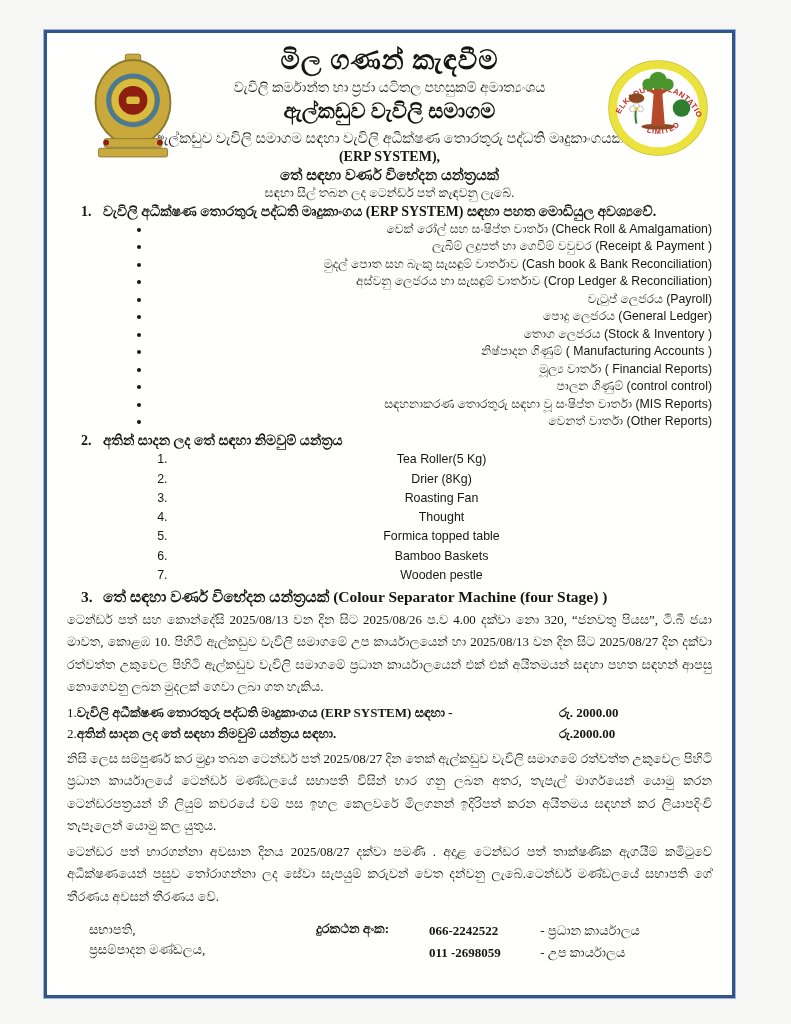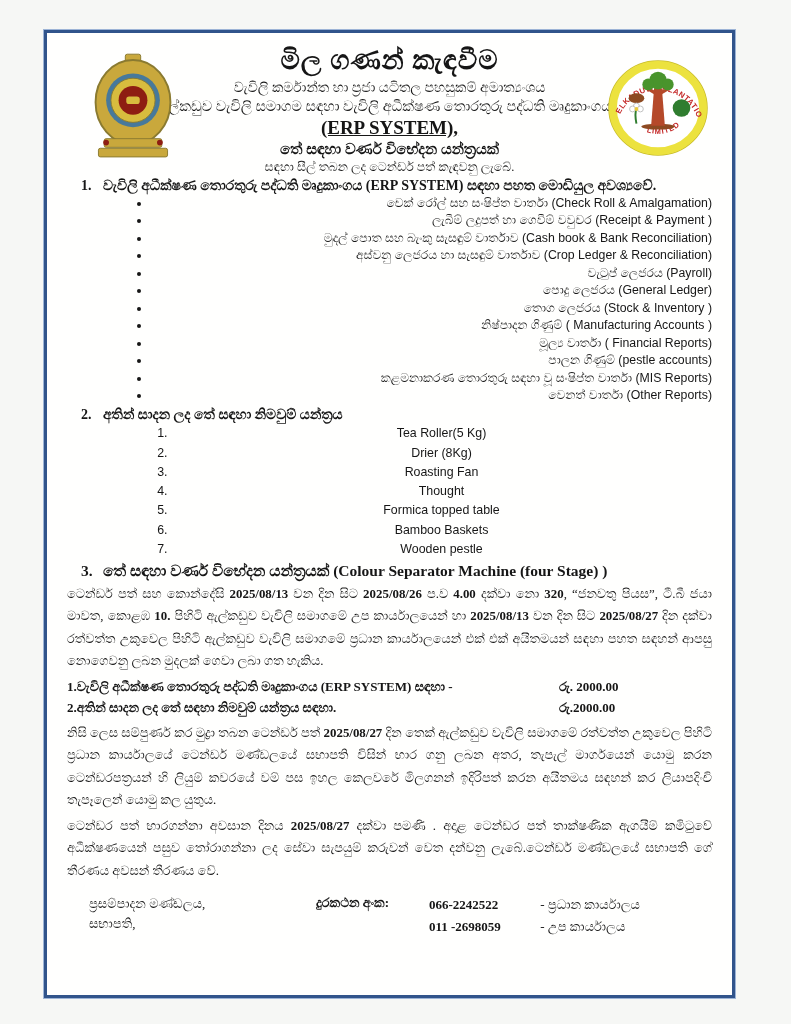--- a/index.html
+++ b/index.html
@@ -9,21 +9,21 @@
          background:#fffffe;border:3px solid #31548b;outline:1px solid #9db4d6;
          box-sizing:border-box;padding:10px 20px 0 20px;overflow:hidden;}
   
   .header{position:relative;text-align:center;}
   .emblem{position:absolute;left:18px;top:6px;width:96px;height:112px;}
   .company-logo{position:absolute;right:2px;top:14px;width:104px;height:98px;}
   .doc-title{font-size:27px;font-weight:bold;letter-spacing:1px;margin:2px 0 4px 0;}
   .ministry{font-size:14px;margin:2px 0;}
   .company{font-size:21px;font-weight:bold;margin:3px 0 6px 0;}
   .sub1{font-size:14.5px;font-weight:normal;margin:2px 0;}
-  .sub2{font-size:19px;font-weight:bold;margin:1px 0;text-decoration:underline;}
+  .sub2{font-size:14px;font-weight:bold;margin:1px 0;}
   .sub3{font-size:15px;font-weight:bold;margin:2px 0;}
   .sub4{font-size:15px;font-weight:bold;margin:2px 0;}
   .sub5{font-size:12.5px;margin:1px 0 2px 0;}
   
   .sec{display:flex;gap:8px;font-weight:bold;font-size:14px;margin:3px 0 1px 14px;}
   .sec-num{min-width:14px;}
   .sec3 .sec-num,.sec3 .sec-head{font-size:15.5px;}
   ul.modules{list-style:disc;margin:1px 0 2px 0;padding-left:84px;text-align:right;}
   ul.modules li{font-size:12.3px;line-height:1.42;
       font-family:"Liberation Sans","DejaVu Sans",sans-serif;}
@@ -36,21 +36,21 @@
   .fee-row{display:grid;grid-template-columns:492px 1fr;font-weight:bold;
            font-size:13px;line-height:1.66;}
   .fee-amount{font-weight:bold;}
   
   .footer{position:relative;margin-top:12px;font-size:13px;}
   .signature div{line-height:1.5;margin-left:22px;}
   .phone-label{position:absolute;left:249px;top:1px;font-weight:bold;font-family:Liberation Serif, serif;}
   .phone-list{position:absolute;left:332px;top:0;margin-left:30px;}
   .phone-row{line-height:1.7;}
   .phone-number{font-weight:bold;display:inline-block;min-width:108px;}
-  b{font-weight:bold;}
+  b{font-weight:normal;}
 </style>
 </head>
 <body>
 
 <div class="sheet">
 
   <div class="header">
 
     <svg class="emblem" viewBox="0 0 100 114">
       <rect x="42" y="2" width="16" height="8" rx="2" fill="#c9a83c" stroke="#8a7a30"></rect>
@@ -89,42 +89,43 @@
       <circle cx="76" cy="50" r="9" fill="#2f7d2f"></circle>
       <path d="M30 66 Q28 56 30 50" stroke="#2f7d2f" stroke-width="2" fill="none"></path>
       <circle cx="30" cy="48" r="3" fill="#ffffff" stroke="#bfbfbf"></circle>
       <circle cx="26" cy="51" r="3" fill="#ffffff" stroke="#bfbfbf"></circle>
       <circle cx="34" cy="51" r="3" fill="#ffffff" stroke="#bfbfbf"></circle>
       <circle cx="30" cy="51" r="2" fill="#e8c93f"></circle>
     </svg>
 
     <div class="doc-title">මිල ගණන් කැඳවීම</div>
     <div class="ministry">වැවිලි කර්මාන්ත හා ප්‍රජා යටිතල පහසුකම් අමාත්‍යංශය</div>
+    <div class="company">ඇල්කඩුව වැවිලි සමාගම</div>
     <div class="sub1">ඇල්කඩුව වැවිලි සමාගම සඳහා වැවිලි අධීක්ෂණ තොරතුරු පද්ධති මෘදුකාංගයක්</div>
     <div class="sub2">(ERP SYSTEM),</div>
     <div class="sub3">තේ සඳහා වර්ණ විභේදන යන්ත්‍රයක්</div>
     <div class="sub5">සඳහා සීල් තබන ලද ටෙන්ඩර් පත් කැඳවනු ලැබේ.</div>
   </div>
 
   <div class="sec">
     <span class="sec-num">1.</span>
     <span class="sec-head">වැවිලි අධීක්ෂණ තොරතුරු පද්ධති මෘදුකාංගය (ERP SYSTEM) සඳහා පහත මොඩියුල අවශ්‍යවේ.</span>
   </div>
   <ul class="modules">
       <li>චෙක් රෝල් සහ සංෂිප්ත වාර්තා (Check Roll &amp; Amalgamation)</li>
       <li>ලැබීම් ලදුපත් හා ගෙවීම් වවුචර (Receipt &amp; Payment )</li>
       <li>මුදල් පොත සහ බැංකු සැසඳුම් වාර්තාව (Cash book &amp; Bank Reconciliation)</li>
       <li>අස්වනු ලෙජරය හා සැසඳුම් වාර්තාව (Crop Ledger &amp; Reconciliation)</li>
       <li>වැටුප් ලෙජරය (Payroll)</li>
       <li>පොදු ලෙජරය (General Ledger)</li>
       <li>තොග ලෙජරය (Stock &amp; Inventory )</li>
       <li>නිෂ්පාදන ගිණුම් ( Manufacturing Accounts )</li>
       <li>මූල්‍ය වාර්තා ( Financial Reports)</li>
-      <li>පාලන ගිණුම් (pestle accounts)</li>
-      <li>කළමනාකරණ තොරතුරු සඳහා වූ සංෂිප්ත වාර්තා (MIS Reports)</li>
+      <li>පාලන ගිණුම් (control control)</li>
+      <li>සඳහනාකරණ තොරතුරු සඳහා වූ සංෂිප්ත වාර්තා (MIS Reports)</li>
       <li>වෙනත් වාර්තා (Other Reports)</li>
     </ul>
 
   <div class="sec">
     <span class="sec-num">2.</span>
     <span class="sec-head">අතින් සාදන ලද තේ සඳහා නිමවුම් යන්ත්‍රය</span>
   </div>
   <ol class="equip">
       <li>Tea Roller(5 Kg)</li>
       <li>Drier (8Kg)</li>
@@ -162,18 +163,18 @@
         <div class="phone-row">
         <span class="phone-number">066-2242522</span>
         <span class="phone-office">- ප්‍රධාන කාර්යාලය</span>
       </div>
         <div class="phone-row">
         <span class="phone-number">011 -2698059</span>
         <span class="phone-office">- උප කාර්යාලය</span>
       </div>
       </div>
     <div class="signature">
+        <div>සභාපති,</div>
         <div>ප්‍රසම්පාදන මණ්ඩලය,</div>
-        <div>සභාපති,</div>
       </div>
   </div>
 
 </div>
 
 </body></html>

